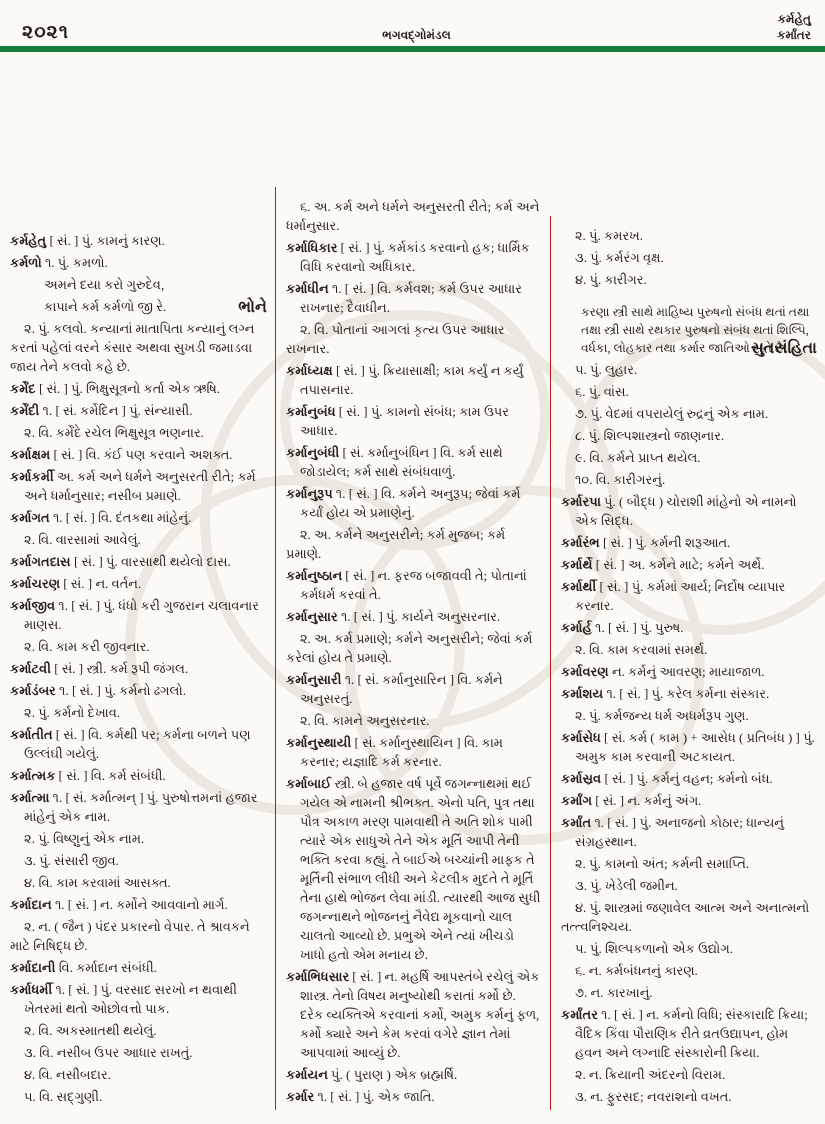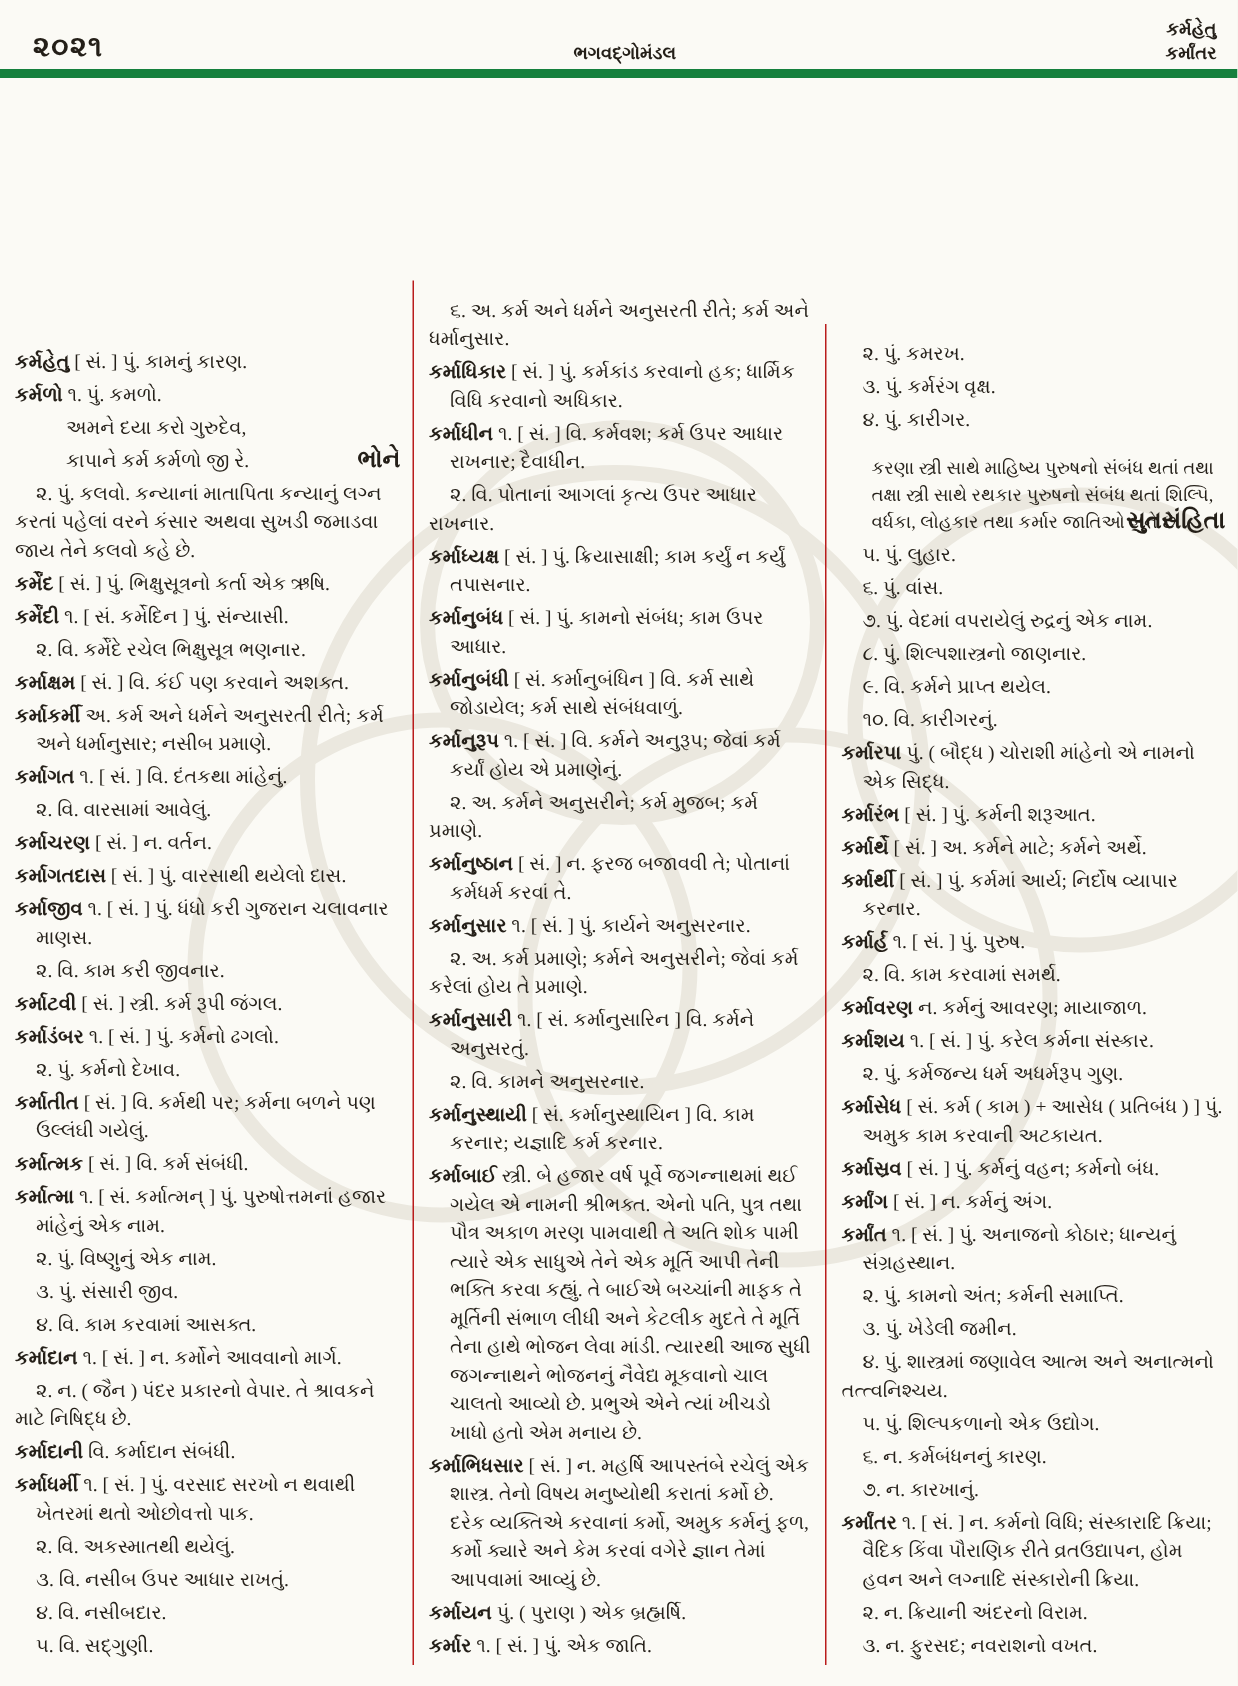--- a/index.html
+++ b/index.html
@@ -79,22 +79,22 @@
         <div class="para verse"><span>અમને દયા કરો ગુરુદેવ,</span></div>
         <div class="para verse"><span>કાપાને કર્મ કર્મળો જી રે.</span><span class="cite">ભોને</span></div>
         <div class="para sense"><span>૨. પું. કલવો. કન્યાનાં માતાપિતા કન્યાનું લગ્ન કરતાં પહેલાં વરને કંસાર અથવા સુખડી જમાડવા જાય તેને કલવો કહે છે.</span></div>
         <div class="para entry"><span class="headword">કર્મેંદ </span><span>[ સં. ] પું. ભિક્ષુસૂત્રનો કર્તા એક ઋષિ.</span></div>
         <div class="para entry"><span class="headword">કર્મેંદી </span><span>૧. [ સં. કર્મેદિન ] પું. સંન્યાસી.</span></div>
         <div class="para sense"><span>૨. વિ. કર્મેંદે રચેલ ભિક્ષુસૂત્ર ભણનાર.</span></div>
         <div class="para entry"><span class="headword">કર્માક્ષમ </span><span>[ સં. ] વિ. કંઈ પણ કરવાને અશક્ત.</span></div>
         <div class="para entry"><span class="headword">કર્માકર્મી </span><span>અ. કર્મ અને ધર્મને અનુસરતી રીતે; કર્મ અને ધર્માનુસાર; નસીબ પ્રમાણે.</span></div>
         <div class="para entry"><span class="headword">કર્માગત </span><span>૧. [ સં. ] વિ. દંતકથા માંહેનું.</span></div>
         <div class="para sense"><span>૨. વિ. વારસામાં આવેલું.</span></div>
+        <div class="para entry"><span class="headword">કર્માગતદાસ </span><span>[ સં. ] પું. વારસાથી થયેલો દાસ.</span></div>
         <div class="para entry"><span class="headword">કર્માચરણ </span><span>[ સં. ] ન. વર્તન.</span></div>
-        <div class="para entry"><span class="headword">કર્માગતદાસ </span><span>[ સં. ] પું. વારસાથી થયેલો દાસ.</span></div>
         <div class="para entry"><span class="headword">કર્માજીવ </span><span>૧. [ સં. ] પું. ધંધો કરી ગુજરાન ચલાવનાર માણસ.</span></div>
         <div class="para sense"><span>૨. વિ. કામ કરી જીવનાર.</span></div>
         <div class="para entry"><span class="headword">કર્માટવી </span><span>[ સં. ] સ્ત્રી. કર્મ રૂપી જંગલ.</span></div>
         <div class="para entry"><span class="headword">કર્માડંબર </span><span>૧. [ સં. ] પું. કર્મનો ઢગલો.</span></div>
         <div class="para sense"><span>૨. પું. કર્મનો દેખાવ.</span></div>
         <div class="para entry"><span class="headword">કર્માતીત </span><span>[ સં. ] વિ. કર્મથી પર; કર્મના બળને પણ ઉલ્લંઘી ગયેલું.</span></div>
         <div class="para entry"><span class="headword">કર્માત્મક </span><span>[ સં. ] વિ. કર્મ સંબંધી.</span></div>
         <div class="para entry"><span class="headword">કર્માત્મા </span><span>૧. [ સં. કર્માત્મન્ ] પું. પુરુષોત્તમનાં હજાર માંહેનું એક નામ.</span></div>
         <div class="para sense"><span>૨. પું. વિષ્ણુનું એક નામ.</span></div>
         <div class="para sense"><span>૩. પું. સંસારી જીવ.</span></div>

